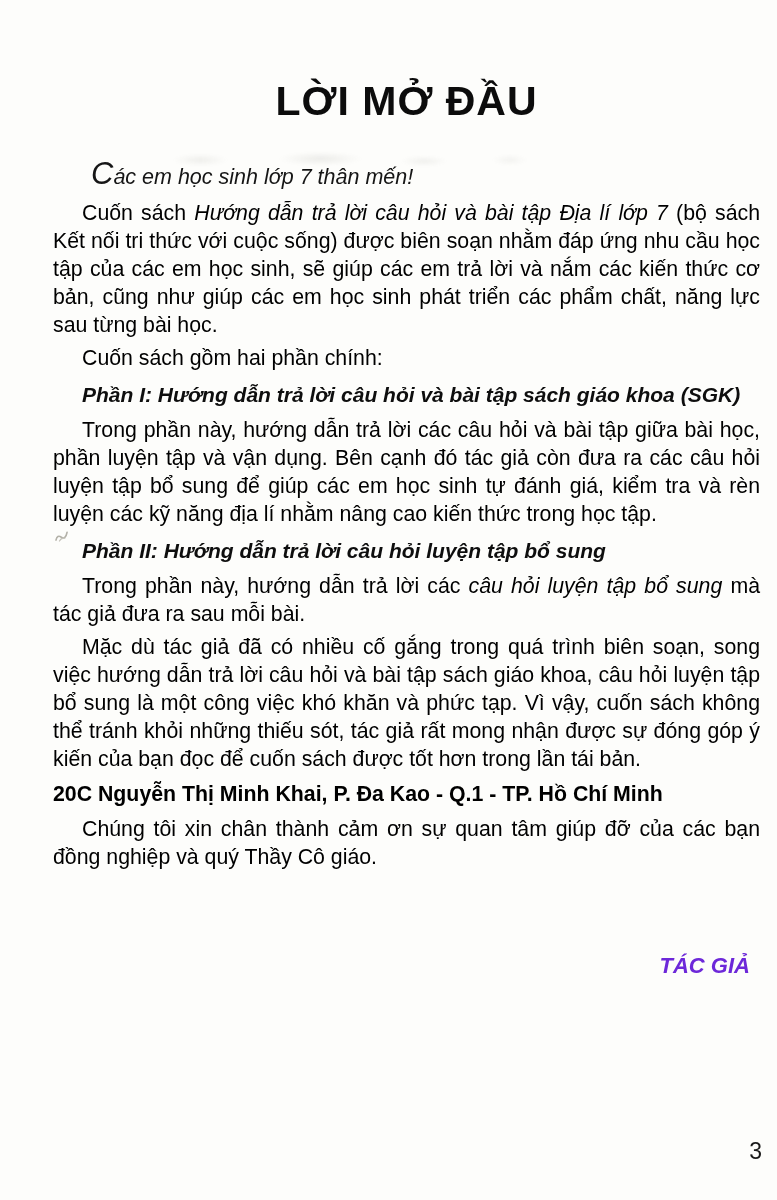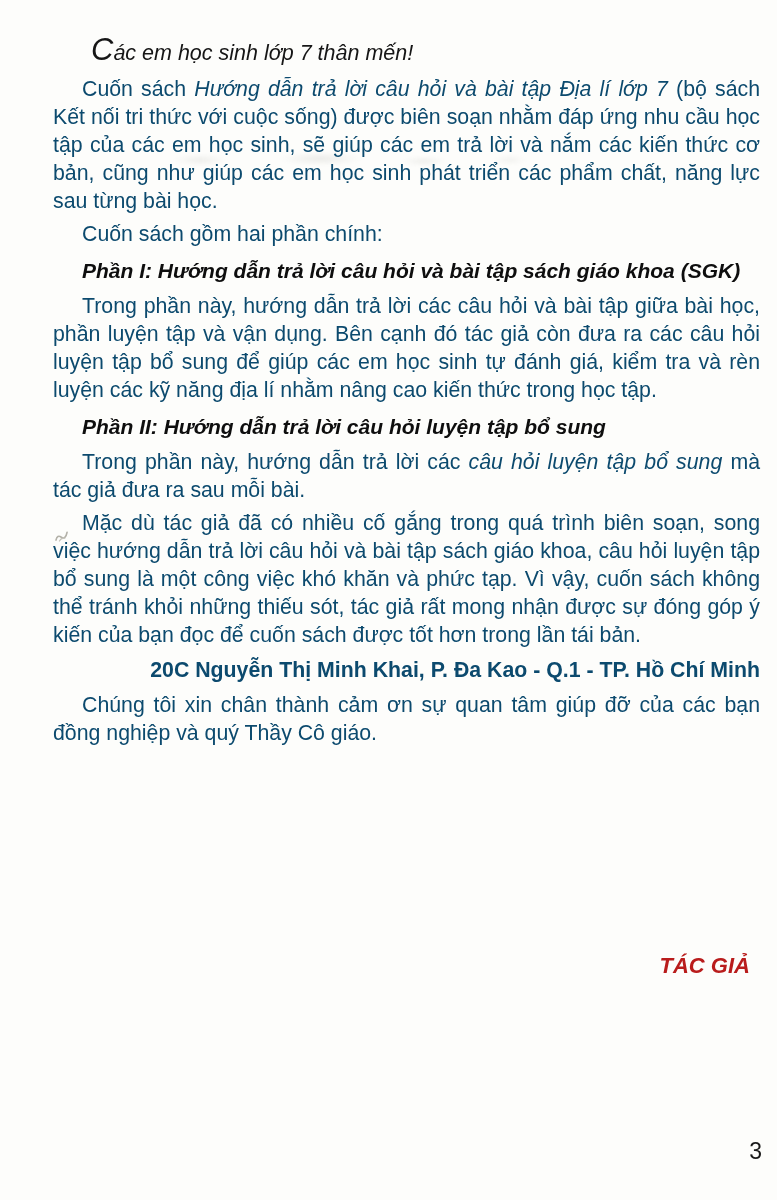--- a/index.html
+++ b/index.html
@@ -37,46 +37,46 @@
     line-height:28px;
     text-indent:30px;
   }
   .salutation .bigcap { font-size:31px; }
   .body {
     font-size:21.3px;
     line-height:28px;
     text-align:justify;
     text-indent:29px;
     margin:5px 0;
-    color:#0c4a6e;
+    color:#000000;
   }
   .heading {
     font-size:21px;
     line-height:28px;
     font-weight:bold;
     font-style:italic;
     text-indent:29px;
     text-align:left;
     margin:9px 0 7px 0;
     color:#0e0e0e;
   }
   .center {
-    text-align:right;
+    text-align:left;
     text-indent:0;
     margin:7px 0;
   }
   .i { font-style:italic; }
   .b { font-weight:bold; }
   .signature {
     position:absolute;
     top:953px; right:27px;
     font-size:22px;
     font-weight:bold;
     font-style:italic;
-    color:#b91c1c;
+    color:#6d28d9;
   }
   .page-number {
     position:absolute;
     top:1138px; right:15px;
     font-size:23px;
     color:#1a1a1a;
   }
   
   .ghost-smudge {
     position:absolute;
@@ -106,20 +106,21 @@
   <div class="ghost-smudge"></div>
 
   <span class="scribble">
     <svg width="16" height="12" viewBox="0 0 16 12" xmlns="http://www.w3.org/2000/svg">
       <path d="M1 8 Q4 3 7 7 Q10 11 14 4" fill="none" stroke="#b3b1a8" stroke-width="1.6" stroke-linecap="round"></path>
       <path d="M4 10 Q7 7 10 9" fill="none" stroke="#c6c4bb" stroke-width="1.2" stroke-linecap="round"></path>
     </svg>
   </span>
 
   <div class="content">
+    <h1 class="doc-title">LỜI MỞ ĐẦU</h1>
 
   <p class="salutation"><span class="i bigcap">C</span><span class="i">ác em học sinh lớp 7 thân mến!</span></p>
       <p class="body"><span>Cuốn sách </span><span class="i">Hướng dẫn trả lời câu hỏi và bài tập Địa lí lớp 7</span><span> (bộ sách Kết nối tri thức với cuộc sống) được biên soạn nhằm đáp ứng nhu cầu học tập của các em học sinh, sẽ giúp các em trả lời và nắm các kiến thức cơ bản, cũng như giúp các em học sinh phát triển các phẩm chất, năng lực sau từng bài học.</span></p>
       <p class="body"><span>Cuốn sách gồm hai phần chính:</span></p>
       <p class="body heading"><span class="i b">Phần I: Hướng dẫn trả lời câu hỏi và bài tập sách giáo khoa (SGK)</span></p>
       <p class="body"><span>Trong phần này, hướng dẫn trả lời các câu hỏi và bài tập giữa bài học, phần luyện tập và vận dụng. Bên cạnh đó tác giả còn đưa ra các câu hỏi luyện tập bổ sung để giúp các em học sinh tự đánh giá, kiểm tra và rèn luyện các kỹ năng địa lí nhằm nâng cao kiến thức trong học tập.</span></p>
       <p class="body heading"><span class="i b">Phần II: Hướng dẫn trả lời câu hỏi luyện tập bổ sung</span></p>
       <p class="body"><span>Trong phần này, hướng dẫn trả lời các </span><span class="i">câu hỏi luyện tập bổ sung</span><span> mà tác giả đưa ra sau mỗi bài.</span></p>
       <p class="body"><span>Mặc dù tác giả đã có nhiều cố gắng trong quá trình biên soạn, song việc hướng dẫn trả lời câu hỏi và bài tập sách giáo khoa, câu hỏi luyện tập bổ sung là một công việc khó khăn và phức tạp. Vì vậy, cuốn sách không thể tránh khỏi những thiếu sót, tác giả rất mong nhận được sự đóng góp ý kiến của bạn đọc để cuốn sách được tốt hơn trong lần tái bản.</span></p>
       <p class="body center"><span class="b">20C Nguyễn Thị Minh Khai, P. Đa Kao - Q.1 - TP. Hồ Chí Minh</span></p>

